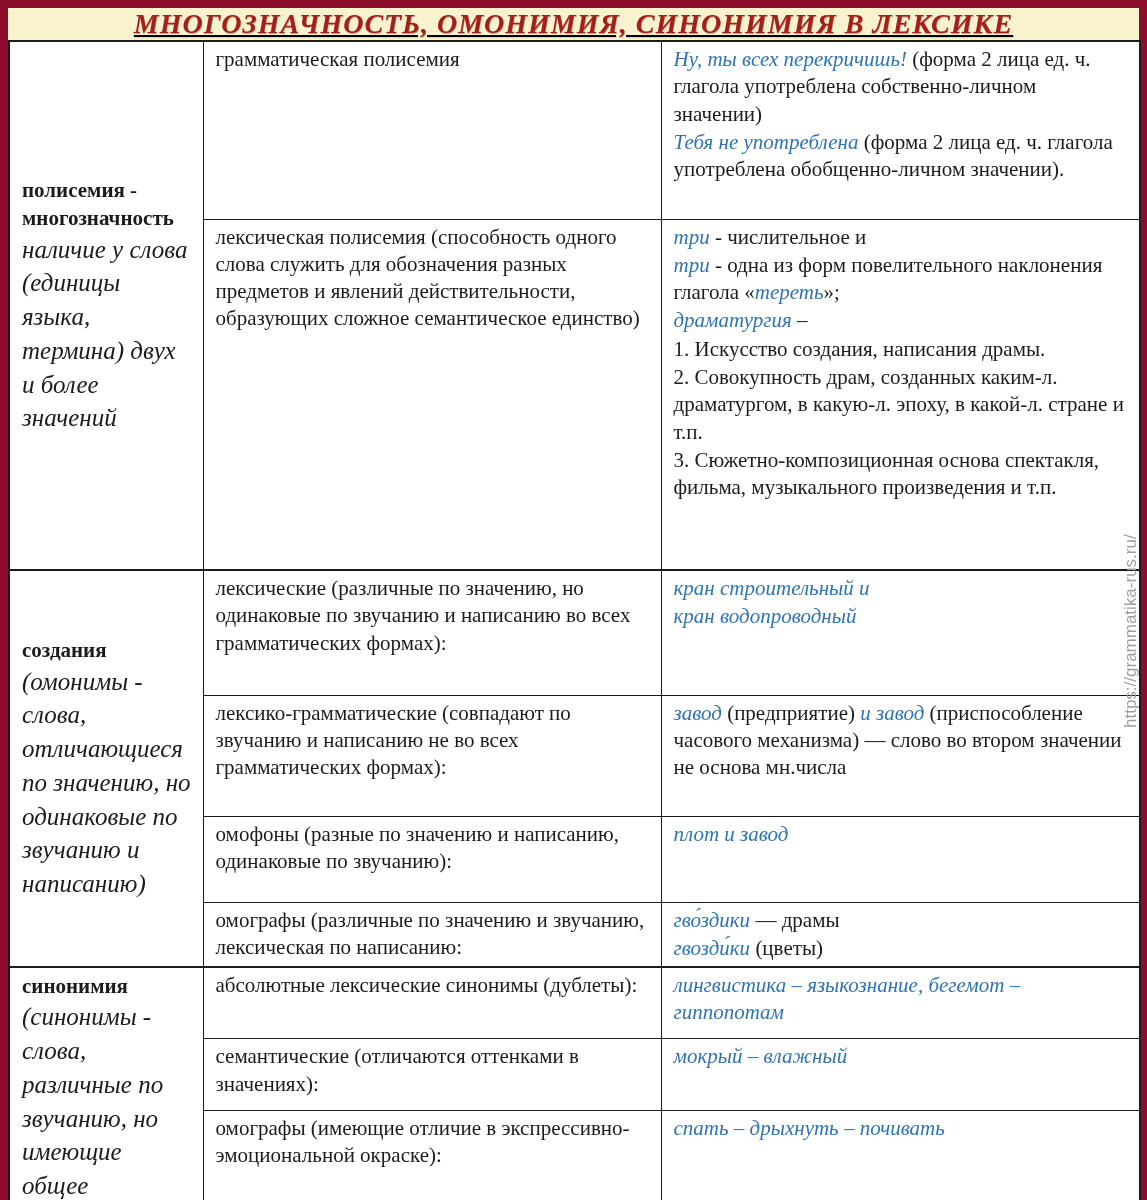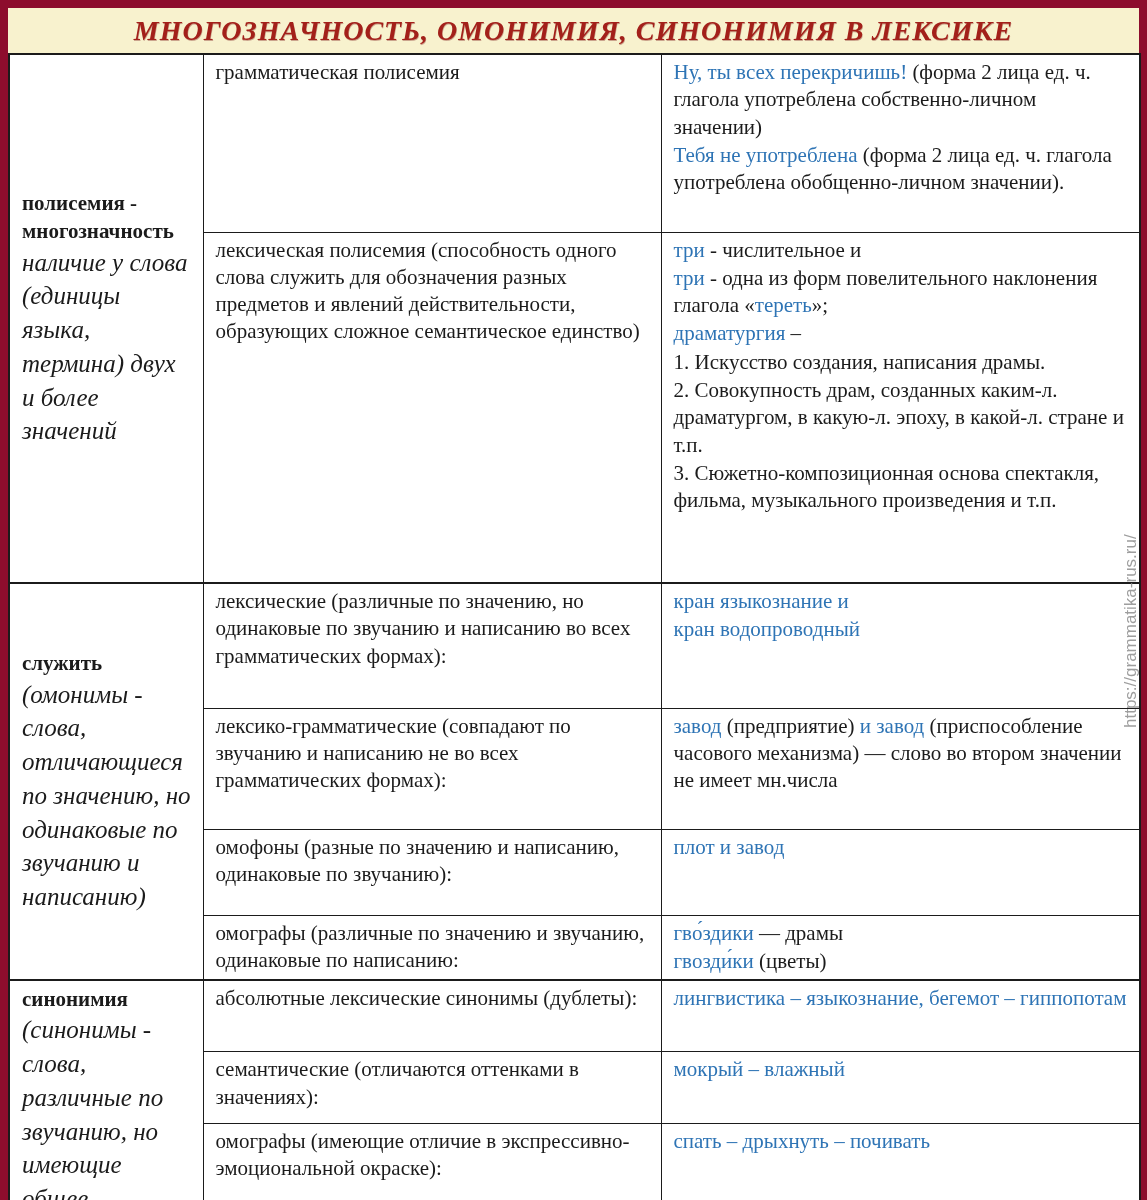--- a/index.html
+++ b/index.html
@@ -8,21 +8,21 @@
   }
   *{box-sizing:border-box;}
   html,body{margin:0;padding:0;}
   body{
     width:1147px;height:1200px;
     background:var(--maroon);
     padding:8px;
     font-family:"Liberation Serif", serif;
   }
   .frame{position:relative;width:100%;height:100%;background:var(--cream);}
-  .title-band{height:45px;display:flex;align-items:center;justify-content:center;}
+  .title-band{height:32px;display:flex;align-items:center;justify-content:center;text-decoration:underline;}
   .title-band h1{
     margin:0;font-size:28px;font-style:italic;font-weight:bold;
     color:var(--title-red);letter-spacing:1px;white-space:nowrap;
     text-shadow:0.5px 0.5px 0 rgba(120,20,20,.35);
   }
   table{
     border-collapse:collapse;table-layout:fixed;width:1131px;
     background:#fff;border:2px solid var(--ink);
   }
   col.c1{width:194px;} col.c2{width:458px;} col.c3{width:479px;}
@@ -31,21 +31,21 @@
     vertical-align:top;
     padding:4px 10px 4px 12px;
     font-size:21px;line-height:1.3;color:var(--ink);
     overflow:hidden;
     margin-left:12px;
   }
   tr.sec td{border-top:2px solid var(--ink);}
   td.term-cell{vertical-align:middle;}
   .term{font-weight:bold;font-size:21px;line-height:1.35;}
   .term-def{font-style:italic;font-size:25px;line-height:1.35;}
-  .ex{color:var(--blue);}
+  .ex{color:var(--blue);font-style:italic;}
   .plain{color:var(--ink);}
   .para{margin:0;}
   .ex-cell .para + .para{margin-top:1px;}
   .r1{height:178px}.r2{height:351px}.r3{height:125px}.r4{height:121px}.r5{height:86px}
   .r6{height:61px}.r7{height:65px}.r8{height:65px}.r9{height:82px}.r10{height:30px}
   .watermark{
     position:absolute;right:-2px;top:420px;height:300px;
     writing-mode:vertical-rl;transform:rotate(180deg);
     font-family:"Liberation Sans", sans-serif;font-size:17px;color:var(--wm);
     white-space:nowrap;
@@ -84,43 +84,43 @@
             <div class="para"><span class="ex">три</span><span class="plain"> - одна из форм повелительного наклонения глагола «</span><span class="ex">тереть</span><span class="plain">»;</span></div>
             <div class="para"><span class="ex">драматургия</span><span class="plain"> –</span></div>
             <div class="para"><span class="plain">1. Искусство создания, написания драмы.</span></div>
             <div class="para"><span class="plain">2. Совокупность драм, созданных каким-л. драматургом, в какую-л. эпоху, в какой-л. стране и т.п.</span></div>
             <div class="para"><span class="plain">3. Сюжетно-композиционная основа спектакля, фильма, музыкального произведения и т.п.</span></div>
           </td>
       </tr>
 
       <tr class="sec r3">
         <td class="term-cell" rowspan="4">
-          <div class="term">служить</div>
+          <div class="term">создания</div>
           <div class="term-def">(омонимы - слова, отличающиеся по значению, но одинаковые по звучанию и написанию)</div>
         </td>
         <td class="desc-cell">лексические (различные по значению, но одинаковые по звучанию и написанию во всех грамматических формах):</td>
         <td class="ex-cell">
-            <div class="para"><span class="ex">кран языкознание и</span></div>
+            <div class="para"><span class="ex">кран строительный и</span></div>
             <div class="para"><span class="ex">кран водопроводный</span></div>
           </td>
       </tr>
       <tr class="r4">
         <td class="desc-cell">лексико-грамматические (совпадают по звучанию и написанию не во всех грамматических формах):</td>
         <td class="ex-cell">
-            <div class="para"><span class="ex">завод</span><span class="plain"> (предприятие) </span><span class="ex">и завод</span><span class="plain"> (приспособление часового механизма) — слово во втором значении не имеет мн.числа</span></div>
+            <div class="para"><span class="ex">завод</span><span class="plain"> (предприятие) </span><span class="ex">и завод</span><span class="plain"> (приспособление часового механизма) — слово во втором значении не основа мн.числа</span></div>
           </td>
       </tr>
       <tr class="r5">
         <td class="desc-cell">омофоны (разные по значению и написанию, одинаковые по звучанию):</td>
         <td class="ex-cell">
             <div class="para"><span class="ex">плот и завод</span></div>
           </td>
       </tr>
       <tr class="r6">
-        <td class="desc-cell">омографы (различные по значению и звучанию, одинаковые по написанию:</td>
+        <td class="desc-cell">омографы (различные по значению и звучанию, лексическая по написанию:</td>
         <td class="ex-cell">
             <div class="para"><span class="ex">гво́здики</span><span class="plain"> — драмы</span></div>
             <div class="para"><span class="ex">гвозди́ки</span><span class="plain"> (цветы)</span></div>
           </td>
       </tr>
 
       <tr class="sec r7">
         <td class="term-cell" rowspan="4">
           <div class="term">синонимия</div>
           <div class="term-def">(синонимы - слова, различные по звучанию, но имеющие общее значение)</div>

